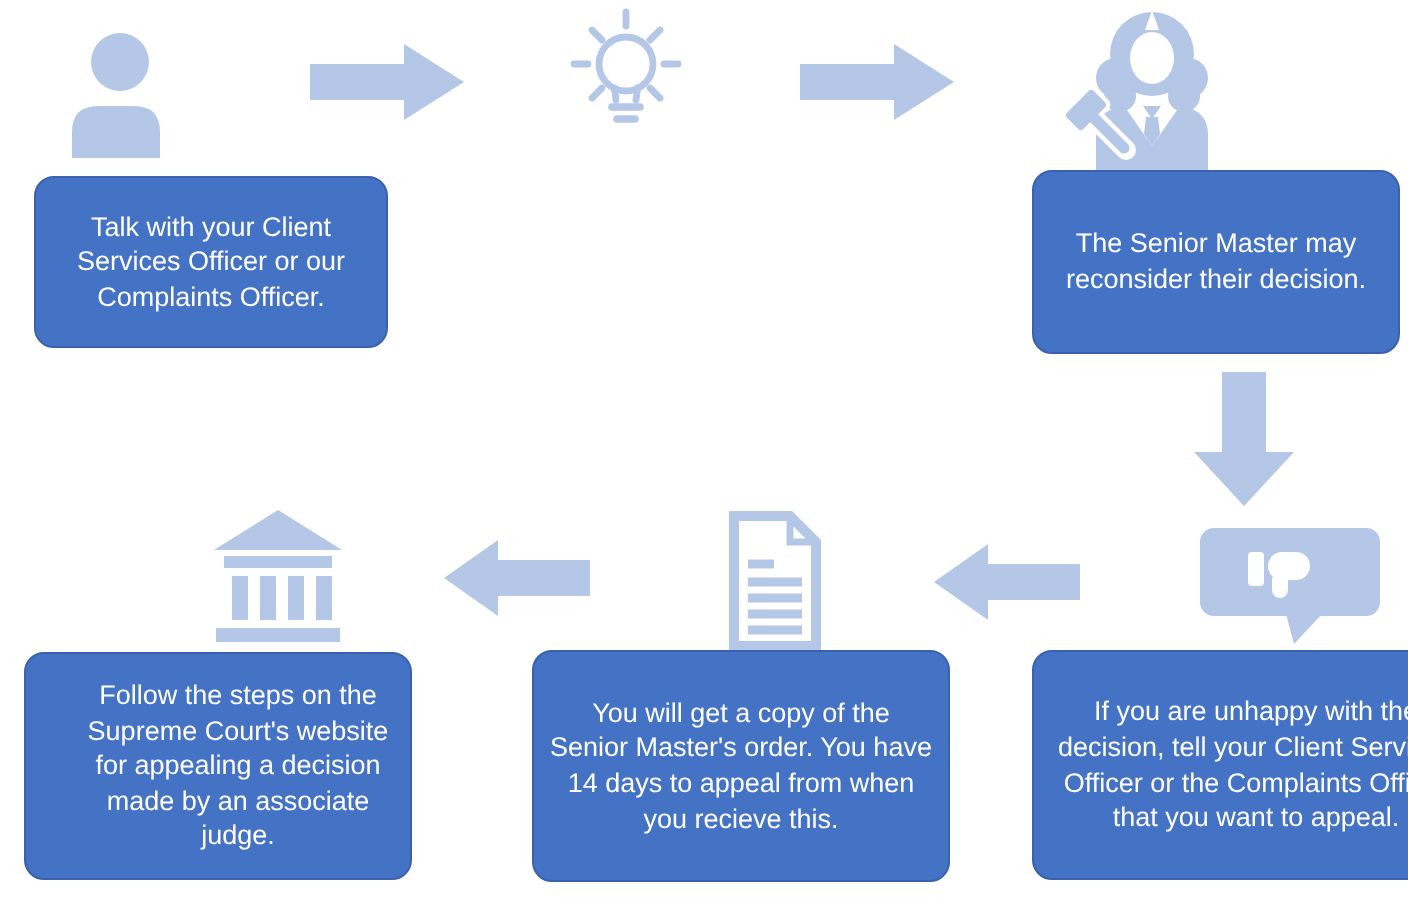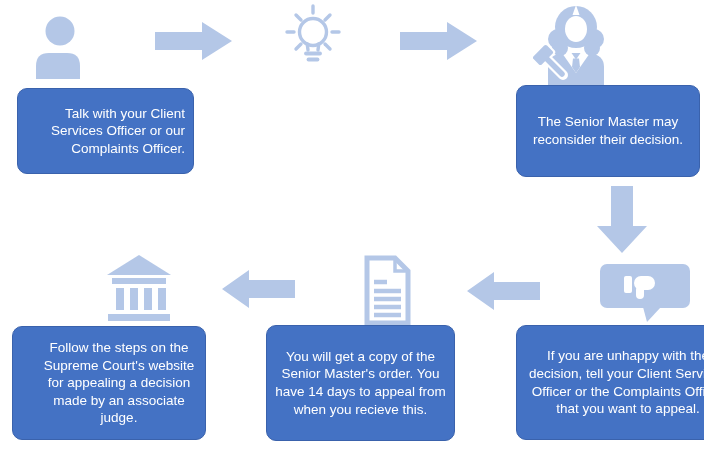--- a/index.html
+++ b/index.html
@@ -132,34 +132,34 @@
         <polygon class="lb" points="74,11 28,11 28,1 1,20 28,39 28,29 74,29"></polygon>
       </svg>
   </div>
 
   <div class="arrow" style="left:221px; top:269px; width:74px; height:40px;">
     <svg viewBox="0 0 74 40">
         <polygon class="lb" points="74,11 28,11 28,1 1,20 28,39 28,29 74,29"></polygon>
       </svg>
   </div>
 
-  <div class="step-box" style="left:17px; top:88px; width:177px; height:86px;text-align:right;">
+  <div class="step-box" style="left:17px; top:88px; width:177px; height:86px;">
     <span>Talk with your Client Services Officer or our Complaints Officer.</span>
   </div>
 
 
   <div class="step-box" style="left:516px; top:85px; width:184px; height:92px;">
     <span>The Senior Master may reconsider their decision.</span>
   </div>
 
   <div class="step-box" style="left:516px; top:325px; width:224px; height:115px;">
     <span>If you are unhappy with the decision, tell your Client Services Officer or the Complaints Officer that you want to appeal.</span>
   </div>
 
-  <div class="step-box" style="left:266px; top:325px; width:189px; height:116px;">
+  <div class="step-box" style="left:266px; top:325px; width:209px; height:116px;">
     <span>You will get a copy of the Senior Master's order. You have 14 days to appeal from when you recieve this.</span>
   </div>
 
   <div class="step-box" style="left:12px; top:326px; width:194px; height:114px;padding-left:28px;">
     <span>Follow the steps on the Supreme Court's website for appealing a decision made by an associate judge.</span>
   </div>
 
 </div>
 
 </body></html>

